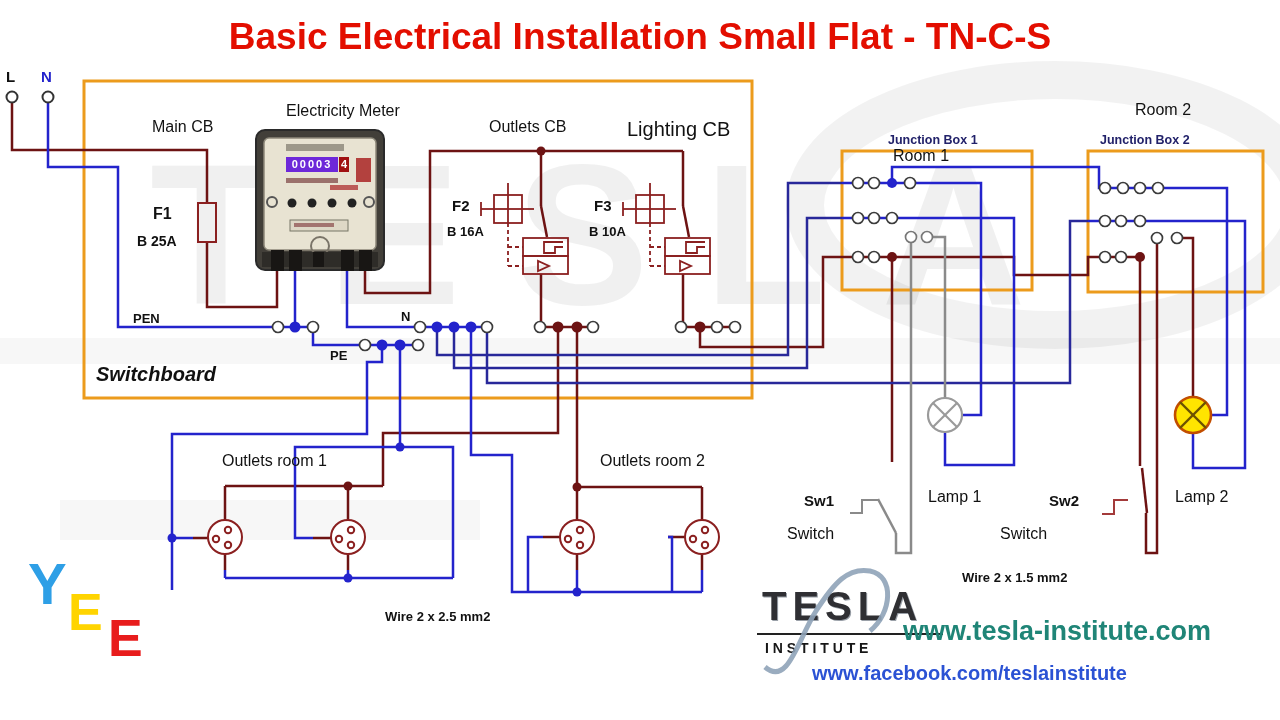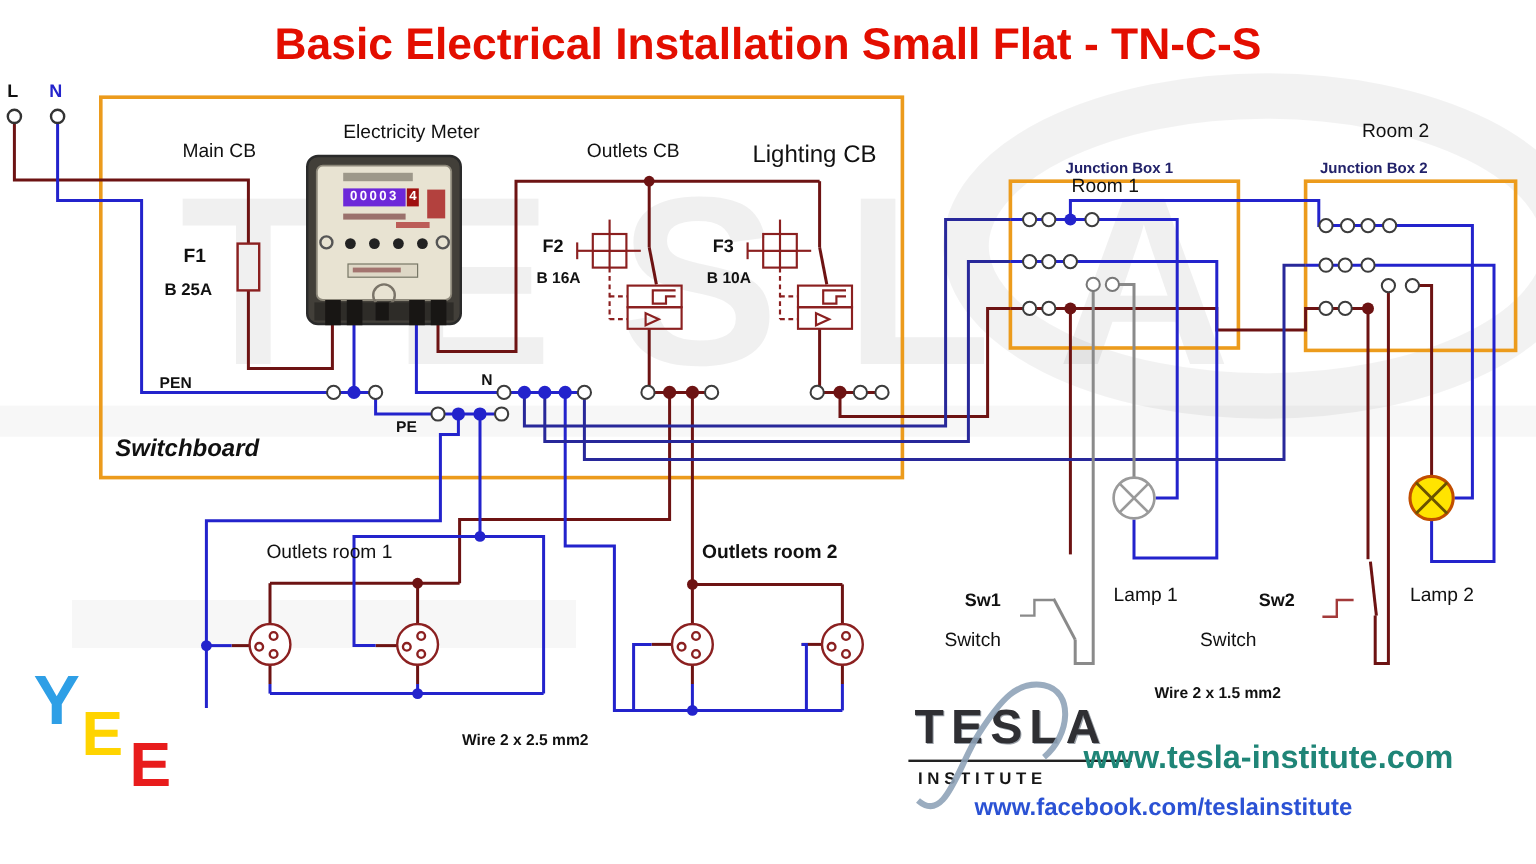--- a/index.html
+++ b/index.html
@@ -307,21 +307,21 @@
     <span style="width:52px;letter-spacing:2px;">00003</span>
       <span class="red">4</span>
   </div>
 
   <div class="lbl" style="left:893px;top:101px;font-size:16px;font-weight:500;margin-top:46px;">Room 1</div>
   <div class="lbl" style="left:1135px;top:101px;font-size:16px;font-weight:500;">Room 2</div>
   <div class="lbl" style="left:856px;top:133px;font-size:12.5px;font-weight:bold;color:#22226a;margin-left:32px;">Junction Box 1</div>
   <div class="lbl" style="left:1100px;top:133px;font-size:12.5px;font-weight:bold;color:#22226a;">Junction Box 2</div>
 
   <div class="lbl" style="left:222px;top:452px;font-size:16px;font-weight:500;">Outlets room 1</div>
-  <div class="lbl" style="left:585px;top:452px;font-size:16px;font-weight:700;text-align:center;">Outlets room 2</div>
+  <div class="lbl" style="left:600px;top:452px;font-size:16px;font-weight:400;text-align:center;">Outlets room 2</div>
   <div class="lbl" style="left:385px;top:609px;font-size:13px;font-weight:bold;">Wire 2 x 2.5 mm2</div>
   <div class="lbl" style="left:962px;top:570px;font-size:13px;font-weight:bold;">Wire 2 x 1.5 mm2</div>
 
   <div class="lbl" style="left:804px;top:492px;font-size:15px;font-weight:bold;">Sw1</div>
   <div class="lbl" style="left:787px;top:525px;font-size:16px;font-weight:500;">Switch</div>
   <div class="lbl" style="left:928px;top:488px;font-size:16px;font-weight:500;">Lamp 1</div>
   <div class="lbl" style="left:1049px;top:492px;font-size:15px;font-weight:bold;">Sw2</div>
   <div class="lbl" style="left:1000px;top:525px;font-size:16px;font-weight:500;">Switch</div>
   <div class="lbl" style="left:1175px;top:488px;font-size:16px;font-weight:500;">Lamp 2</div>
 

